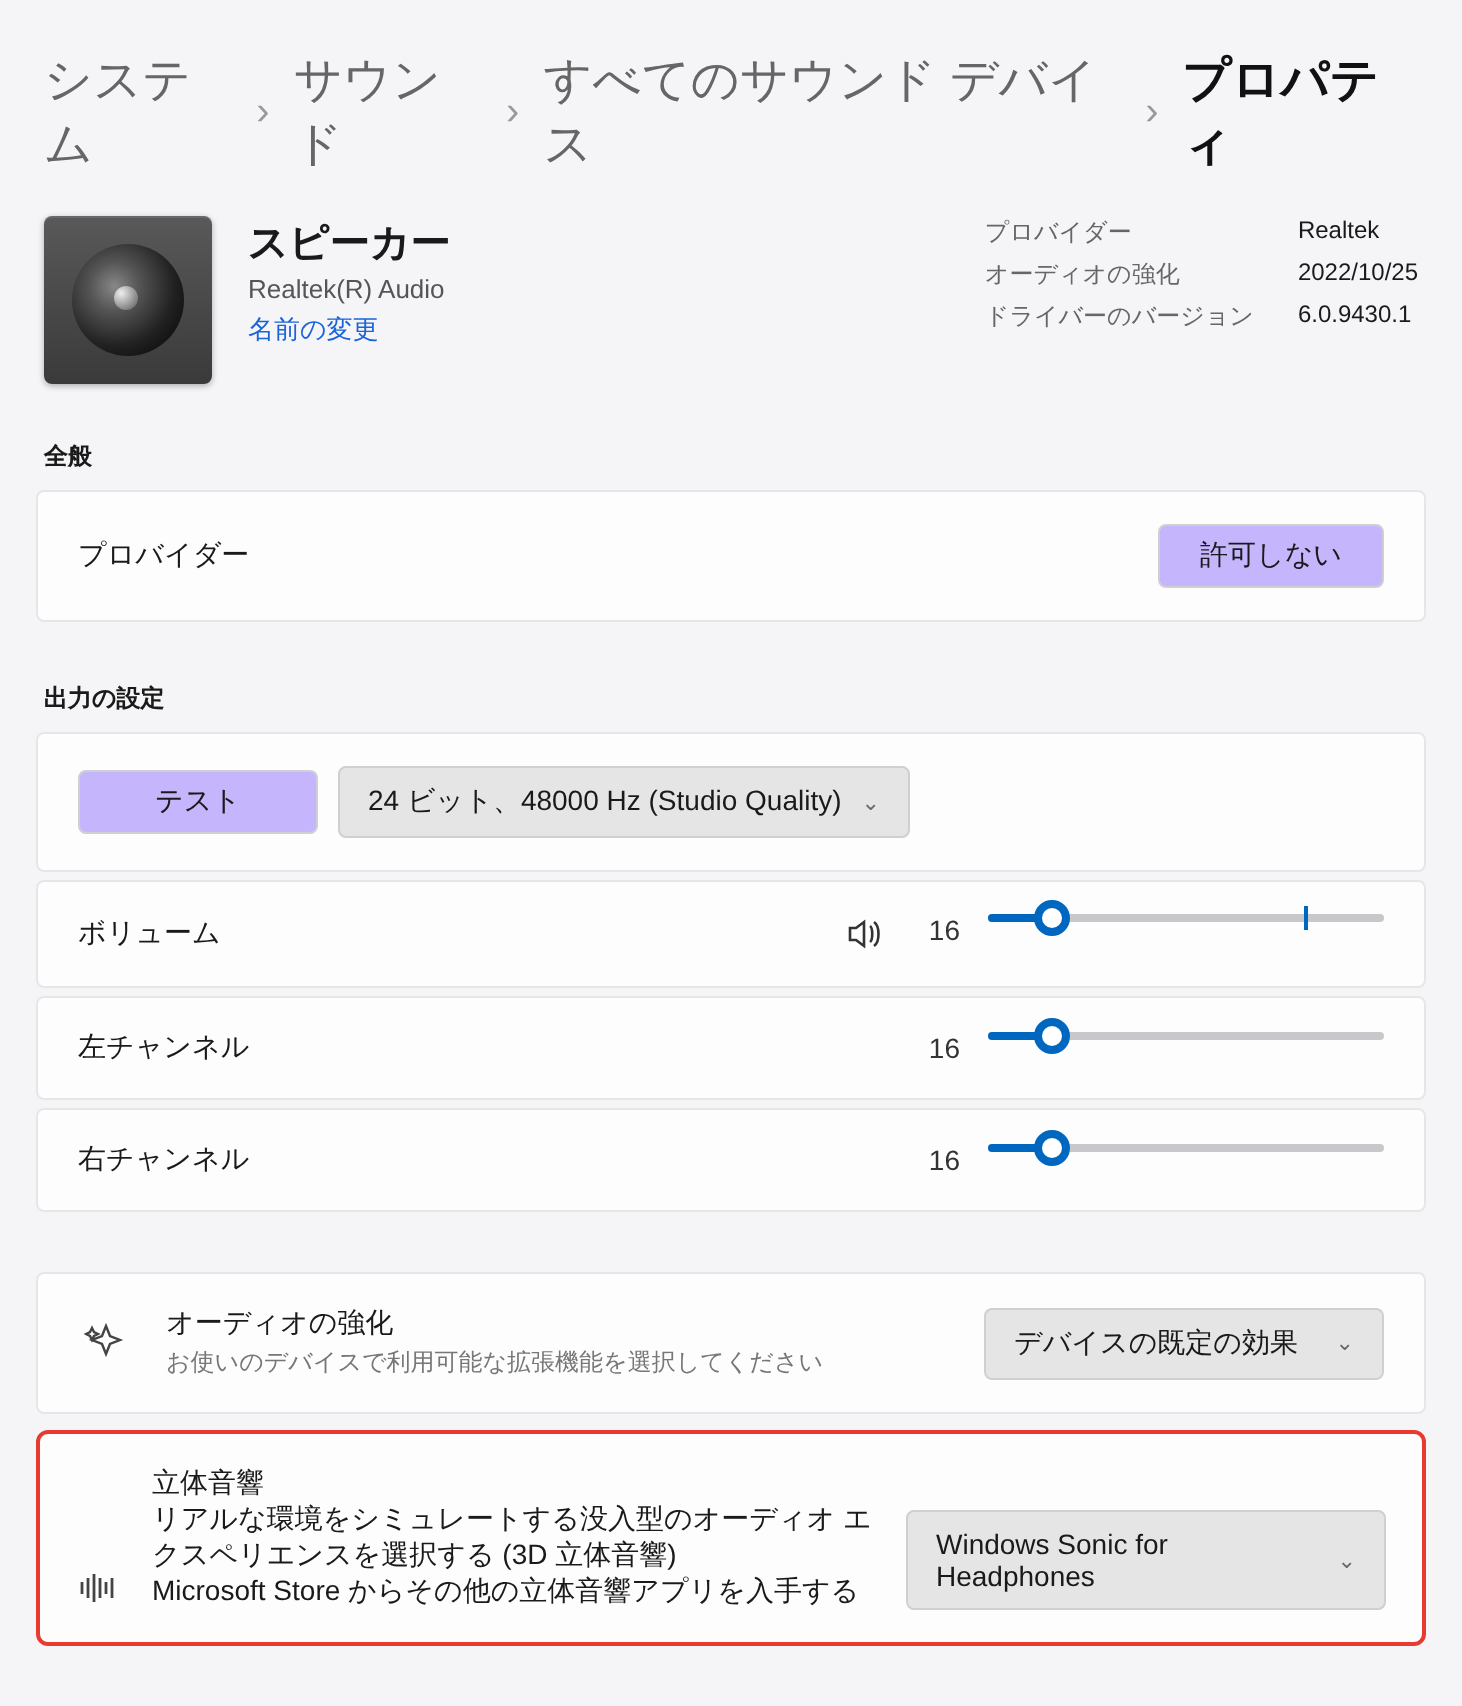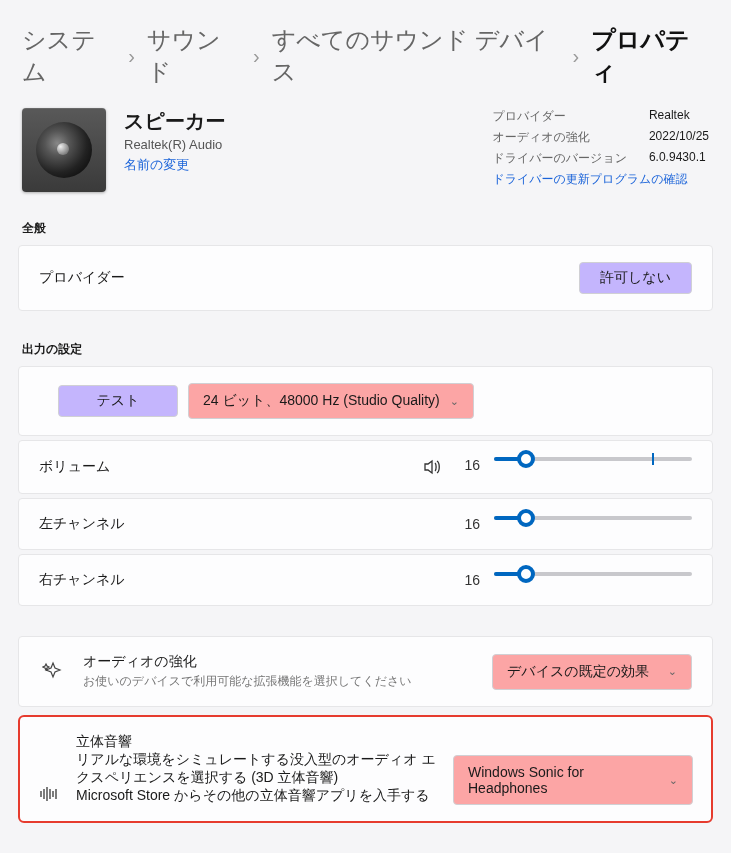--- a/index.html
+++ b/index.html
@@ -87,21 +87,21 @@
   border: 1px solid #d0d0d4;
   border-radius: 4px;
   padding: 6px 20px;
   font-size: 14px;
   cursor: pointer;
   min-width: 100px;
   text-align: center;
 }
 
 .dropdown {
-  background: #fca5a5;
+  background: #e5e5e5;
   border: 1px solid #d0d0d4;
   border-radius: 4px;
   padding: 8px 14px;
   font-size: 14px;
   cursor: pointer;
   display: flex;
   align-items: center;
   gap: 10px;
   min-width: 200px;
   justify-content: space-between;
@@ -139,21 +139,21 @@
   position: absolute; top: -4px; bottom: -4px; width: 2px;
   background: #0067c0;
 }
 .slider .thumb {
   position: absolute; top: 50%; transform: translate(-50%, -50%);
   width: 18px; height: 18px; border-radius: 50%;
   background: #fff; border: 4px solid #0067c0;
 }
 .vol-icon { width: 20px; }
 
-.format-row { display:flex; gap:10px; align-items:center;margin-left:19px; }
+.format-row { display:flex; gap:10px; align-items:center; }
 .format-row .btn { min-width: 120px; }
 .format-row .dropdown { min-width: 260px; flex:1; }
 
 .spacer { height: 22px; }
 
 svg { display:block; }
 </style>
 </head>
 <body>
 
@@ -176,21 +176,20 @@
     <div class="device-sub">Realtek(R) Audio</div>
     <div class="device-rename">名前の変更</div>
   </div>
   <div class="device-info">
     <span>プロバイダー</span>
     <span class="val">Realtek</span>
     <span>オーディオの強化</span>
     <span class="val">2022/10/25</span>
     <span>ドライバーのバージョン</span>
     <span class="val">6.0.9430.1</span>
-    <span class="link">ドライバーの更新プログラムの確認</span>
   </div>
 </div>
 
 <div class="section-title">全般</div>
 <div class="card">
   <div class="left">
     <div class="title">プロバイダー</div>
   </div>
   <div class="btn">許可しない</div>
 </div>

